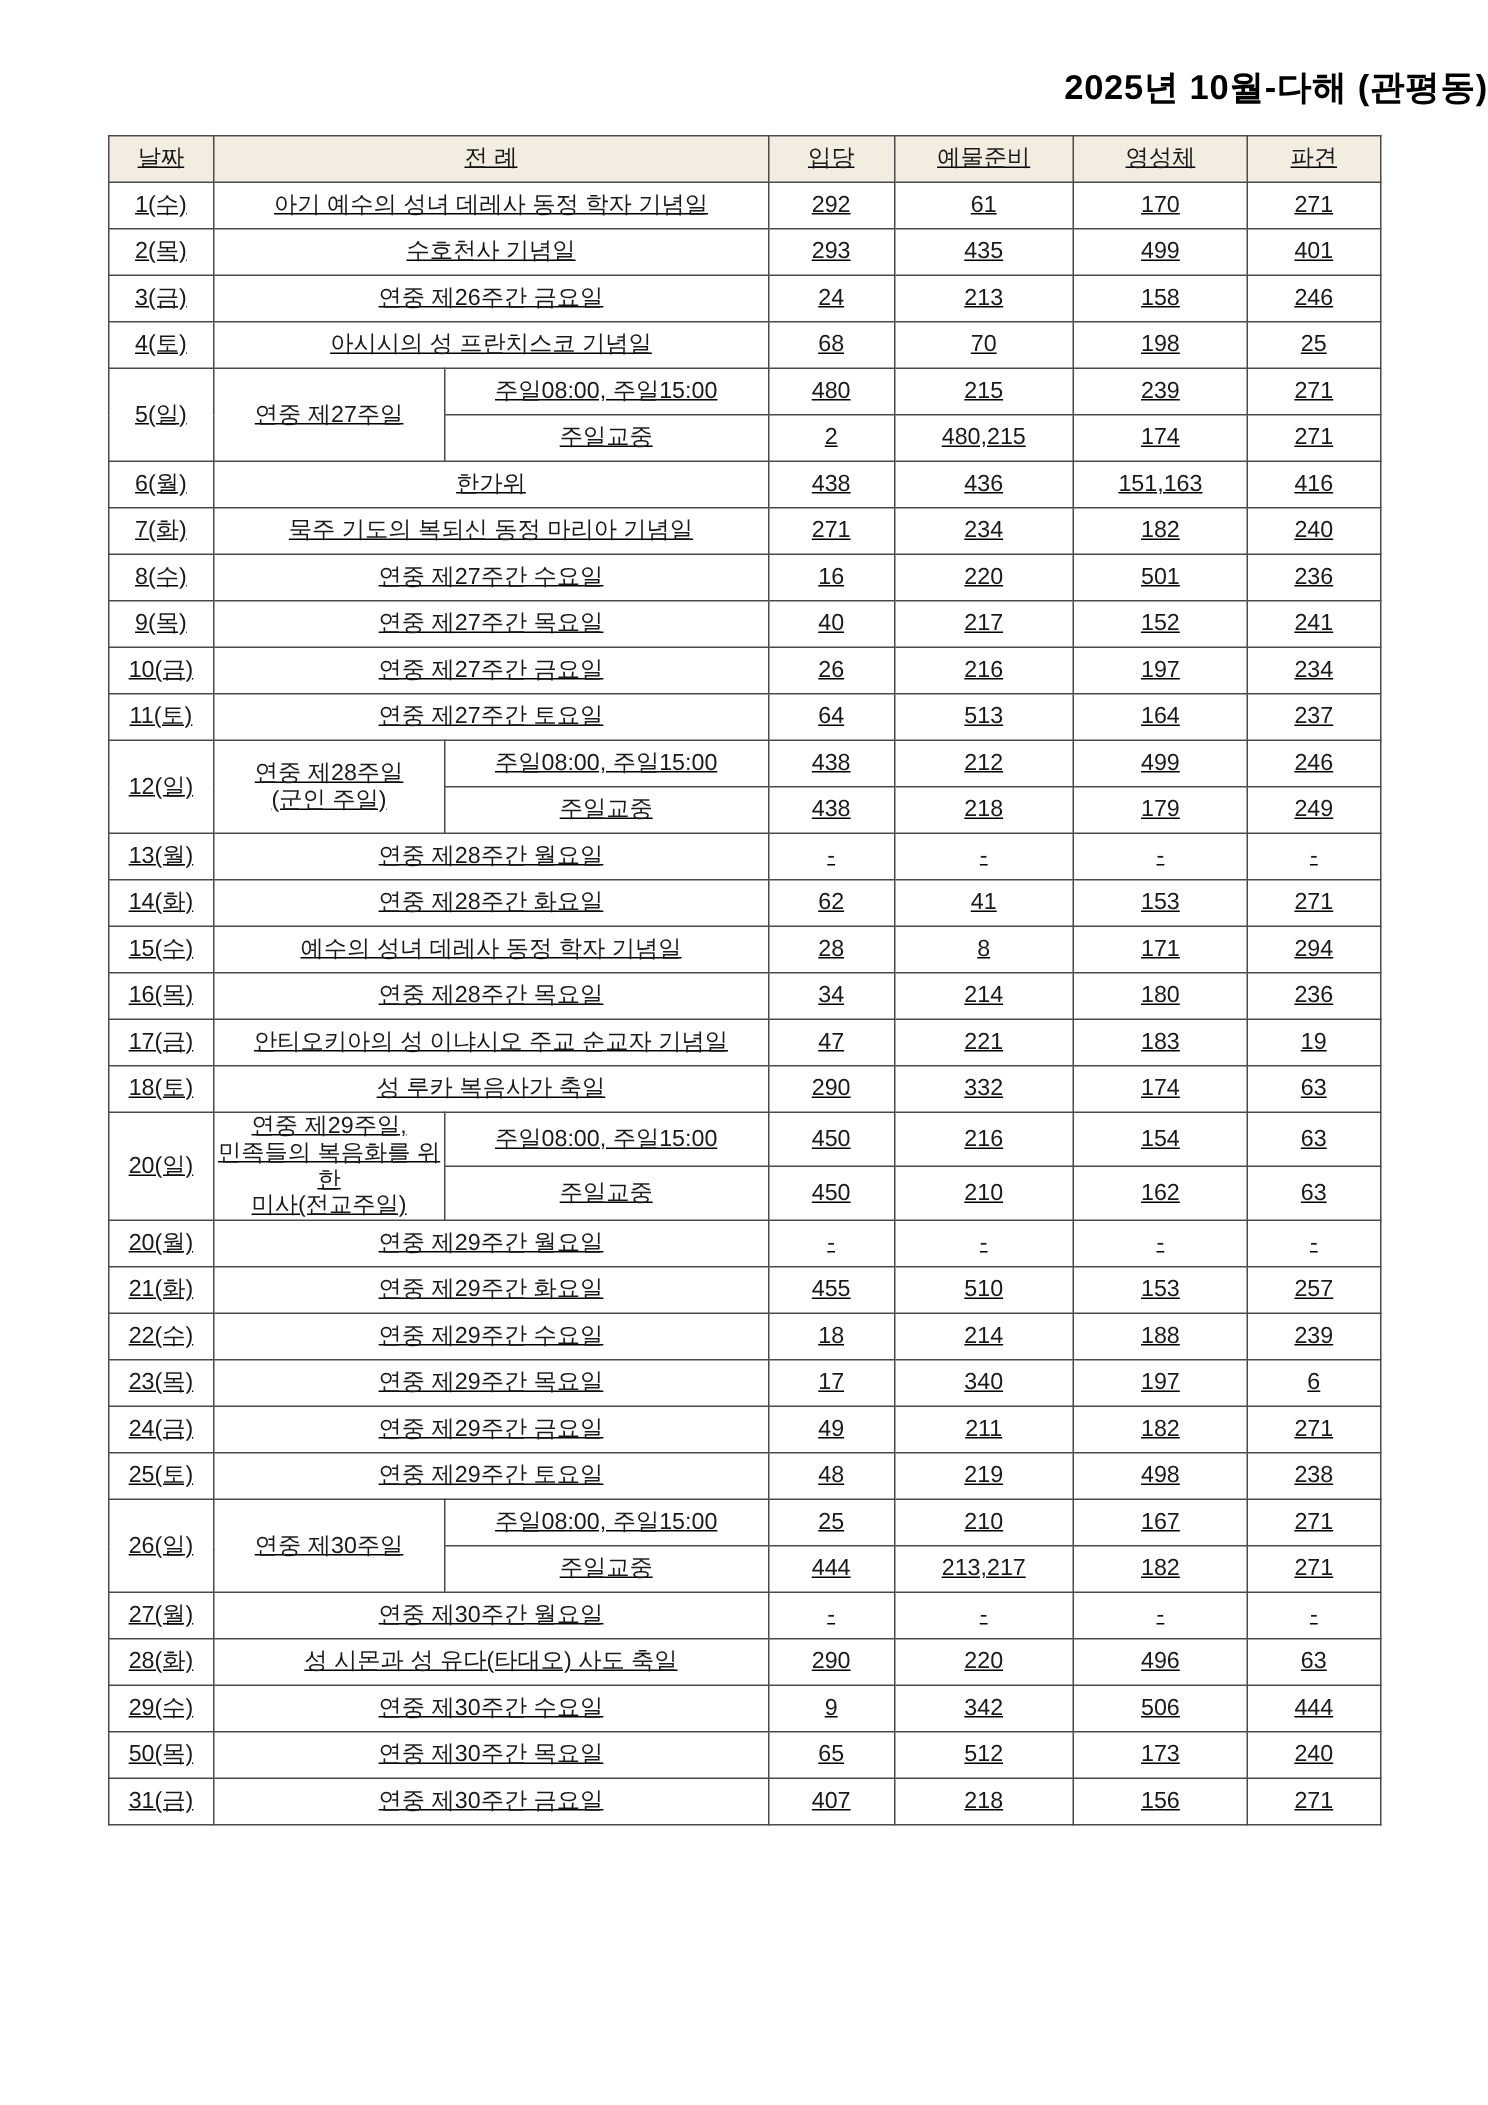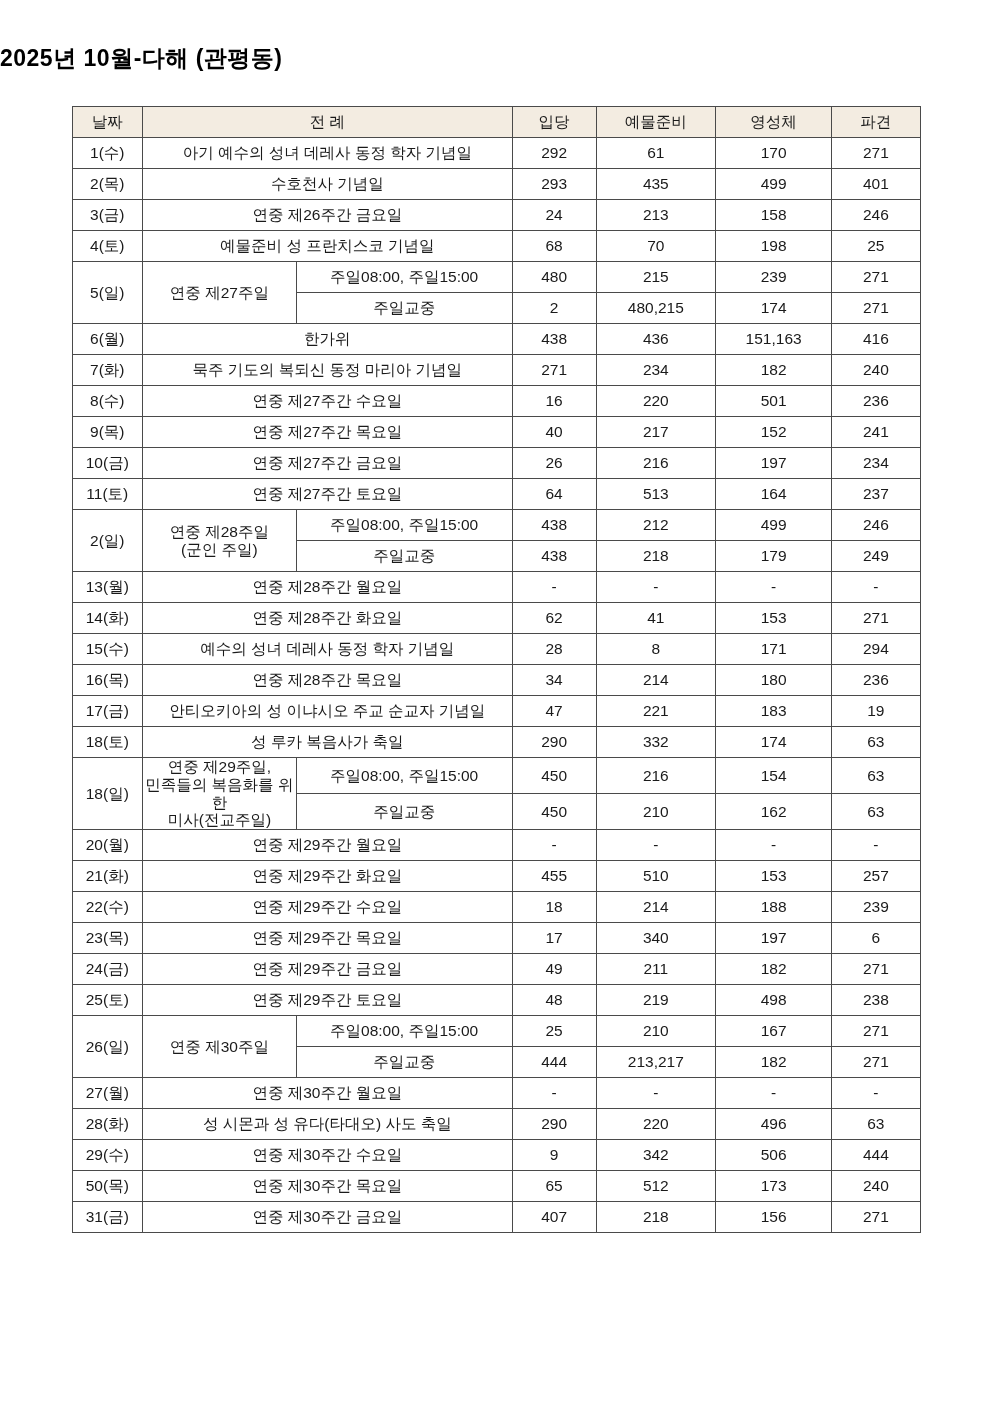--- a/index.html
+++ b/index.html
@@ -14,35 +14,36 @@
     color: #000000;
     position: relative;
   }
   .page {
     width: 992px;
     height: 1403px;
     box-sizing: border-box;
     padding: 0;
   }
   .doc-title {
-    text-align: left;
+    text-align: right;
     font-size: 23px;
     font-weight: bold;
     letter-spacing: 0.5px;
     margin: 0;
     padding-top: 43px;
-    padding-bottom: 32px;
+    padding-bottom: 16px;
     font-family: "Liberation Sans", sans-serif;
   }
   table.schedule {
     border-collapse: collapse;
     margin: 0 auto;
     width: 849px;
     table-layout: fixed;
     border: 1.5px solid #3a3a3a;
+    text-decoration: underline;
   }
   table.schedule td, table.schedule th {
     border: 1px solid #4a4a4a;
     font-size: 15.5px;
     font-weight: normal;
     text-align: center;
     vertical-align: middle;
     padding: 0;
     height: 30px;
     line-height: 1.15;
@@ -115,21 +116,21 @@
         <tr>
           <td class="date-cell">3(금)</td>
           <td class="event-cell" colspan="2">연중 제26주간 금요일</td>
           <td class="num">24</td>
           <td class="num">213</td>
           <td class="num">158</td>
           <td class="num">246</td>
         </tr>
         <tr>
           <td class="date-cell">4(토)</td>
-          <td class="event-cell" colspan="2">예물준비 성 프란치스코 기념일</td>
+          <td class="event-cell" colspan="2">아시시의 성 프란치스코 기념일</td>
           <td class="num">68</td>
           <td class="num">70</td>
           <td class="num">198</td>
           <td class="num">25</td>
         </tr>
         <tr>
           <td class="date-cell" rowspan="2">5(일)</td>
           <td rowspan="2" class="event-cell">연중 제27주일</td>
           <td class="sub">주일08:00, 주일15:00</td>
           <td class="num">480</td>
@@ -186,21 +187,21 @@
         </tr>
         <tr>
           <td class="date-cell">11(토)</td>
           <td class="event-cell" colspan="2">연중 제27주간 토요일</td>
           <td class="num">64</td>
           <td class="num">513</td>
           <td class="num">164</td>
           <td class="num">237</td>
         </tr>
         <tr>
-          <td class="date-cell" rowspan="2">2(일)</td>
+          <td class="date-cell" rowspan="2">12(일)</td>
           <td rowspan="2" class="event-two-line">연중 제28주일<br>(군인 주일)</td>
           <td class="sub">주일08:00, 주일15:00</td>
           <td class="num">438</td>
           <td class="num">212</td>
           <td class="num">499</td>
           <td class="num">246</td>
         </tr>
         <tr>
           <td class="sub">주일교중</td>
           <td class="num">438</td>
@@ -250,21 +251,21 @@
         </tr>
         <tr>
           <td class="date-cell">18(토)</td>
           <td class="event-cell" colspan="2">성 루카 복음사가 축일</td>
           <td class="num">290</td>
           <td class="num">332</td>
           <td class="num">174</td>
           <td class="num">63</td>
         </tr>
         <tr>
-          <td class="date-cell" rowspan="2">18(일)</td>
+          <td class="date-cell" rowspan="2">20(일)</td>
           <td rowspan="2" class="event-small">연중 제29주일,<br>민족들의 복음화를 위한<br>미사(전교주일)</td>
           <td class="sub">주일08:00, 주일15:00</td>
           <td class="num">450</td>
           <td class="num">216</td>
           <td class="num">154</td>
           <td class="num">63</td>
         </tr>
         <tr>
           <td class="sub">주일교중</td>
           <td class="num">450</td>

